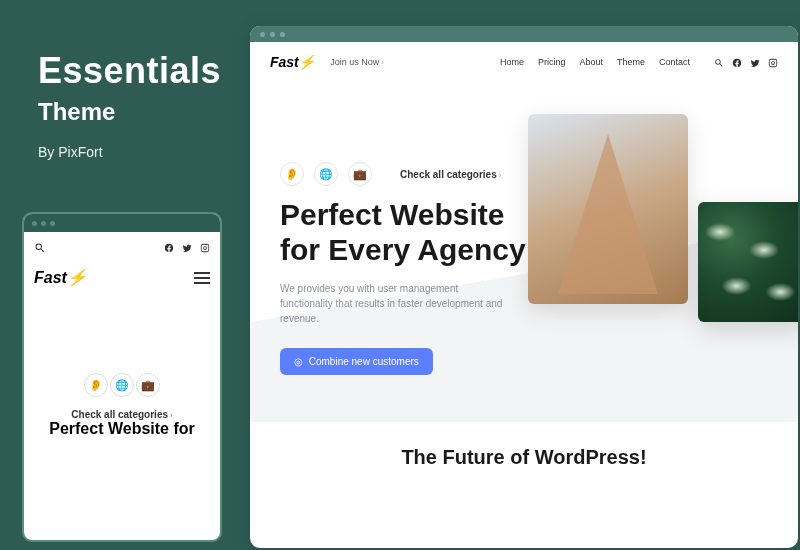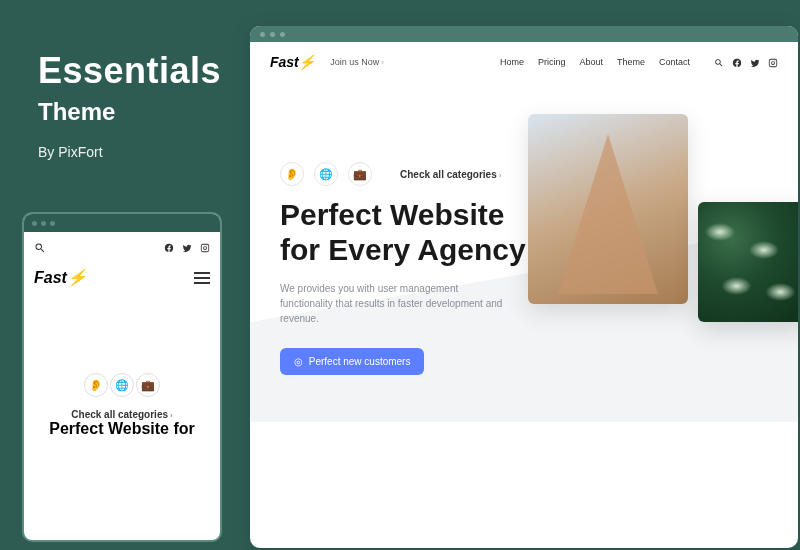--- a/index.html
+++ b/index.html
@@ -290,21 +290,22 @@
         <span>Check all categories</span><span class="chev">›</span>
       </span>
     </div>
     <h1>
       <span>Perfect Website</span><br>
       <span>for Every Agency</span>
     </h1>
     <p class="hero-sub">We provides you with user management functionality that results in faster development and revenue.</p>
     <button class="cta-btn">
       <span class="ic">◎</span>
-      <span>Perfect new customers</span>
+      <span>Combine new customers</span>
     </button>
     <div class="hero-img1"></div>
     <div class="hero-img2"></div>
   </div>
 
   <div class="future">
+    <h2>The Future of WordPress!</h2>
   </div>
 </div>
 
 </body></html>

